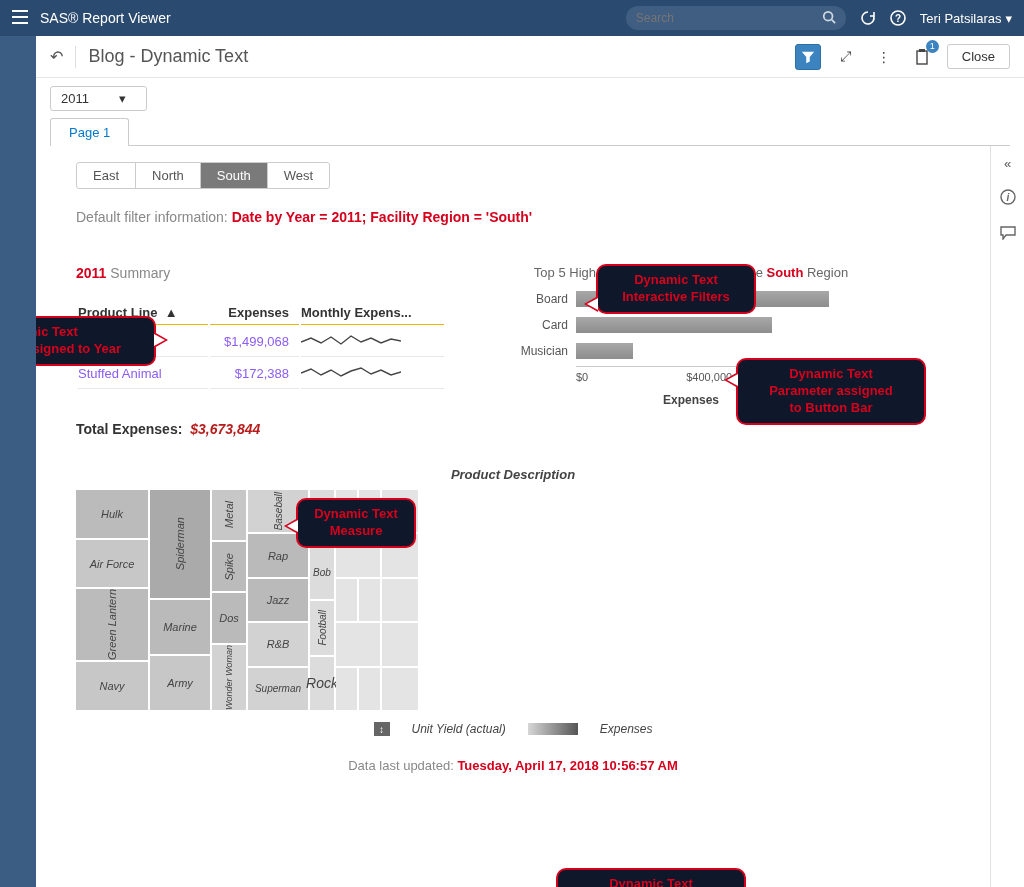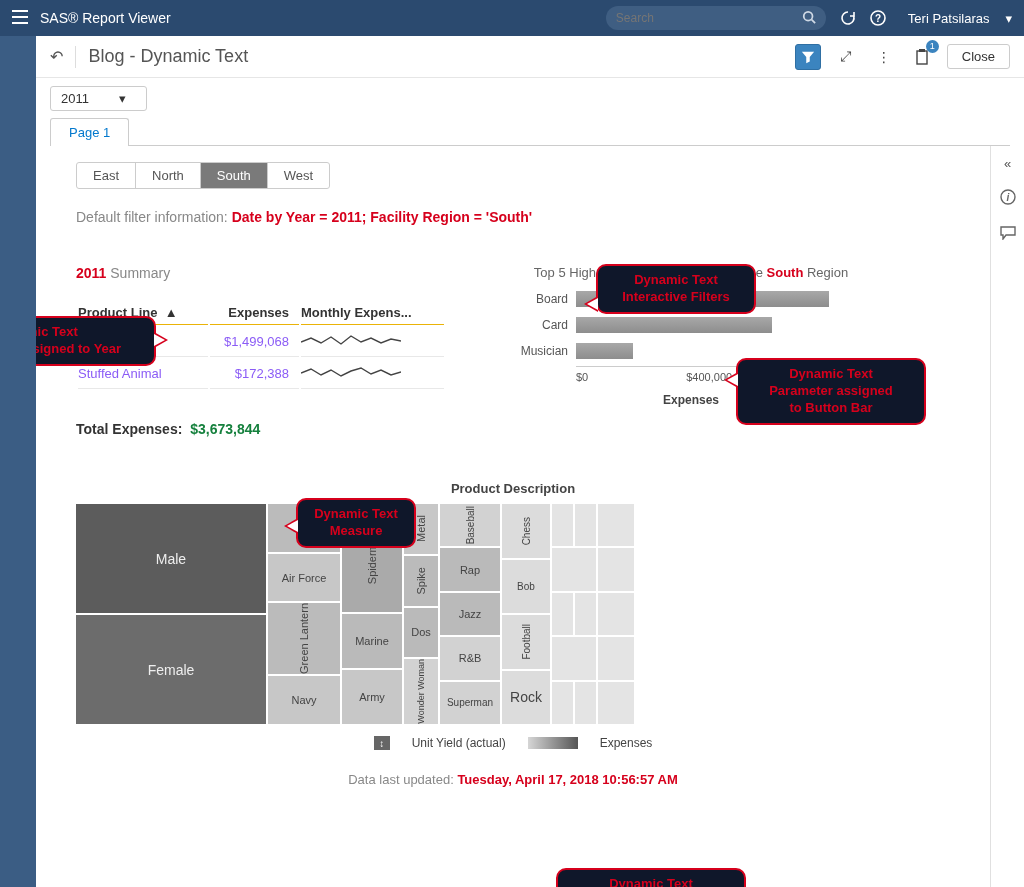--- a/index.html
+++ b/index.html
@@ -5,21 +5,21 @@
 * { box-sizing: border-box; margin: 0; padding: 0; font-family: -apple-system, "Segoe UI", Arial, sans-serif; }
 body { background: #e8e8e8; font-size: 13px; color: #333; }
 .app { width: 1024px; height: 887px; background: #fff; display: flex; flex-direction: column; }
 .topbar { background: #2b4a6f; height: 36px; display: flex; align-items: center; padding: 0 12px; color: #fff; }
 .hamburger { margin-right: 12px; cursor: pointer; }
 .app-title { font-size: 14px; flex: 0 0 auto; }
 .topbar-spacer { flex: 1; }
 .search-box { background: #3f5e82; border-radius: 14px; height: 24px; width: 220px; display: flex; align-items: center; padding: 0 10px; color: #d1dce8;}
 .search-box input { background: transparent; border: none; outline: none; color: #fff; font-size: 12px; flex: 1; }
 .top-icon { margin-left: 14px; cursor: pointer; display: inline-flex; align-items: center; }
-.user { margin-left: 22px; font-size: 13px; display: flex; align-items: center; gap: 16px; cursor: pointer; }
+.user { margin-left: 14px; font-size: 13px; display: flex; align-items: center; gap: 4px; cursor: pointer; }
 .leftsidebar { width: 36px; background: #3b5d84; }
 .workspace { flex: 1; display: flex; }
 .canvas { flex: 1; background: #fff; display: flex; flex-direction: column; overflow: hidden; }
 .toolbar { height: 42px; display: flex; align-items: center; border-bottom: 1px solid #e6e6e6; padding: 0 14px; gap: 12px; }
 .back-icon { color: #555; font-size: 16px; cursor: pointer; }
 .divider-v { width:1px; height: 22px; background: #ddd; }
 .report-title { font-size: 18px; color: #555; font-weight: 300; }
 .toolbar-spacer { flex: 1; }
 .tb-btn { width: 26px; height: 26px; display: inline-flex; align-items: center; justify-content: center; border-radius: 3px; cursor: pointer; font-size: 14px; color: #444; position: relative; }
 .tb-btn.active { background: #3b84bf; color: #fff; border: 1px solid #2f6fa3; }
@@ -40,30 +40,30 @@
 .summary-title { font-size:14px; color:#888; margin-bottom:18px; }
 .summary-title .yr { color:#d6001c; font-weight:700; }
 .tbl { font-size:13px; }
 .tbl th { text-align:left; font-weight:700; border-bottom:1px solid #eab308; padding:4px 10px 4px 0; color:#333;}
 .tbl th.r { text-align:right;}
 .tbl td { border-bottom:1px solid #e8e8e8; padding:5px 10px 5px 0; color:#8b5cf6;}
 .tbl td.r { text-align:right;}
 .spark { display:inline-block;}
 .total-line { margin-top:30px; font-size:14px;}
 .total-line .lbl { font-weight:600; color:#333;}
-.total-line .val { color:#15803d; font-weight:700; margin-left:4px;}
+.total-line .val { color:#b91c1c; font-weight:700; margin-left:4px;font-style:italic;}
 .chart-title { text-align:center; font-size:13px; color:#666; margin-bottom:8px; }
 .barchart { width:370px; }
 .bars { position:relative; }
 .barrow { display:flex; align-items:center; height:22px; margin-bottom:4px;}
 .barrow .lbl { width:70px; text-align:right; padding-right:8px; font-size:12px; color:#555;}
 .barrow .bar { height:16px; background: linear-gradient(to bottom, #a8a8a8, #8d8d8d);}
 .axis { display:flex; margin-left:70px; font-size:11px; color:#555; justify-content:space-between; border-top:1px solid #ccc; padding-top:4px;}
 .axis-title { text-align:center; font-size:12px; font-weight:600; margin-top:10px; color:#444;}
-.treemap-sec { margin-top:44px;}
+.treemap-sec { margin-top:30px;font-style:italic;}
 .treemap-title { text-align:center; font-weight:600; font-size:13px; margin-bottom:8px; color:#444;}
 .treemap { display:flex; height:220px; gap:2px;}
 .tm-col { display:flex; flex-direction:column; gap:2px;}
 .tm-cell { display:flex; align-items:center; justify-content:center; font-size:11px; color:#444;}
 .tm-big { background:#5c5c5c; color:#eee; font-size:14px; display:flex; align-items:center; justify-content:center;}.g2{background:#aaa}.g3{background:#bbb}.g4{background:#c7c7c7}.g5{background:#bababa}.g6{background:#d2d2d2}.g7{background:#dcdcdc}.g8{background:#e4e4e4}
 .vtext{writing-mode:vertical-rl; transform:rotate(180deg);}
 .legend { margin-top:12px; display:flex; align-items:center; justify-content:center; gap:22px; font-size:12px; color:#444;}
 .legend .sw { width:16px; height:14px; background:#666; display:inline-flex; align-items:center; justify-content:center; color:#fff; font-size:10px;}
 .legend .grad { width:50px; height:12px; background: linear-gradient(to right,#d6d6d6,#555);}
 .updated { text-align:center; margin-top:22px; color:#888; font-size:13px;}
@@ -228,24 +228,20 @@
                 <span>$800,000</span>
               </div>
               <div class="axis-title">Expenses</div>
             </div>
           </div>
 
           
           <div class="treemap-sec">
             <div class="treemap-title">Product Description</div>
             <div class="treemap">
-              <div class="tm-col" style="width:190px">
-                <div class="tm-big" style="flex:1">Male</div>
-                <div class="tm-big" style="flex:1;background:#6c6c6c">Female</div>
-              </div>
               <div class="tm-col" style="width:72px">
                 <div class="tm-cell g3" style="flex:1">Hulk</div>
                 <div class="tm-cell g4" style="flex:1">Air Force</div>
                 <div class="tm-cell g3" style="flex:1">
                     <span class="vtext">Green Lantern</span>
                   </div>
                 <div class="tm-cell g4" style="flex:1">Navy</div>
               </div>
               <div class="tm-col" style="width:60px">
                 <div class="tm-cell g2" style="flex:2">
@@ -270,21 +266,21 @@
                 <div class="tm-cell g6" style="flex:1">
                     <span class="vtext" style="font-size:10px">Baseball</span>
                   </div>
                 <div class="tm-cell g5" style="flex:1">Rap</div>
                 <div class="tm-cell g5" style="flex:1">Jazz</div>
                 <div class="tm-cell g6" style="flex:1">R&amp;B</div>
                 <div class="tm-cell g6" style="flex:1">
                     <span style="font-size:10px">Superman</span>
                   </div>
               </div>
-              <div class="tm-col" style="width:48px">
+              <div class="tm-col" style="width:24px">
                 <div class="tm-cell g7" style="flex:1">
                     <span class="vtext" style="font-size:10px">Chess</span>
                   </div>
                 <div class="tm-cell g7" style="flex:1">
                     <span style="font-size:10px">Bob</span>
                   </div>
                 <div class="tm-cell g7" style="flex:1">
                     <span class="vtext" style="font-size:10px">Football</span>
                   </div>
                 <div class="tm-cell g7" style="flex:1">

